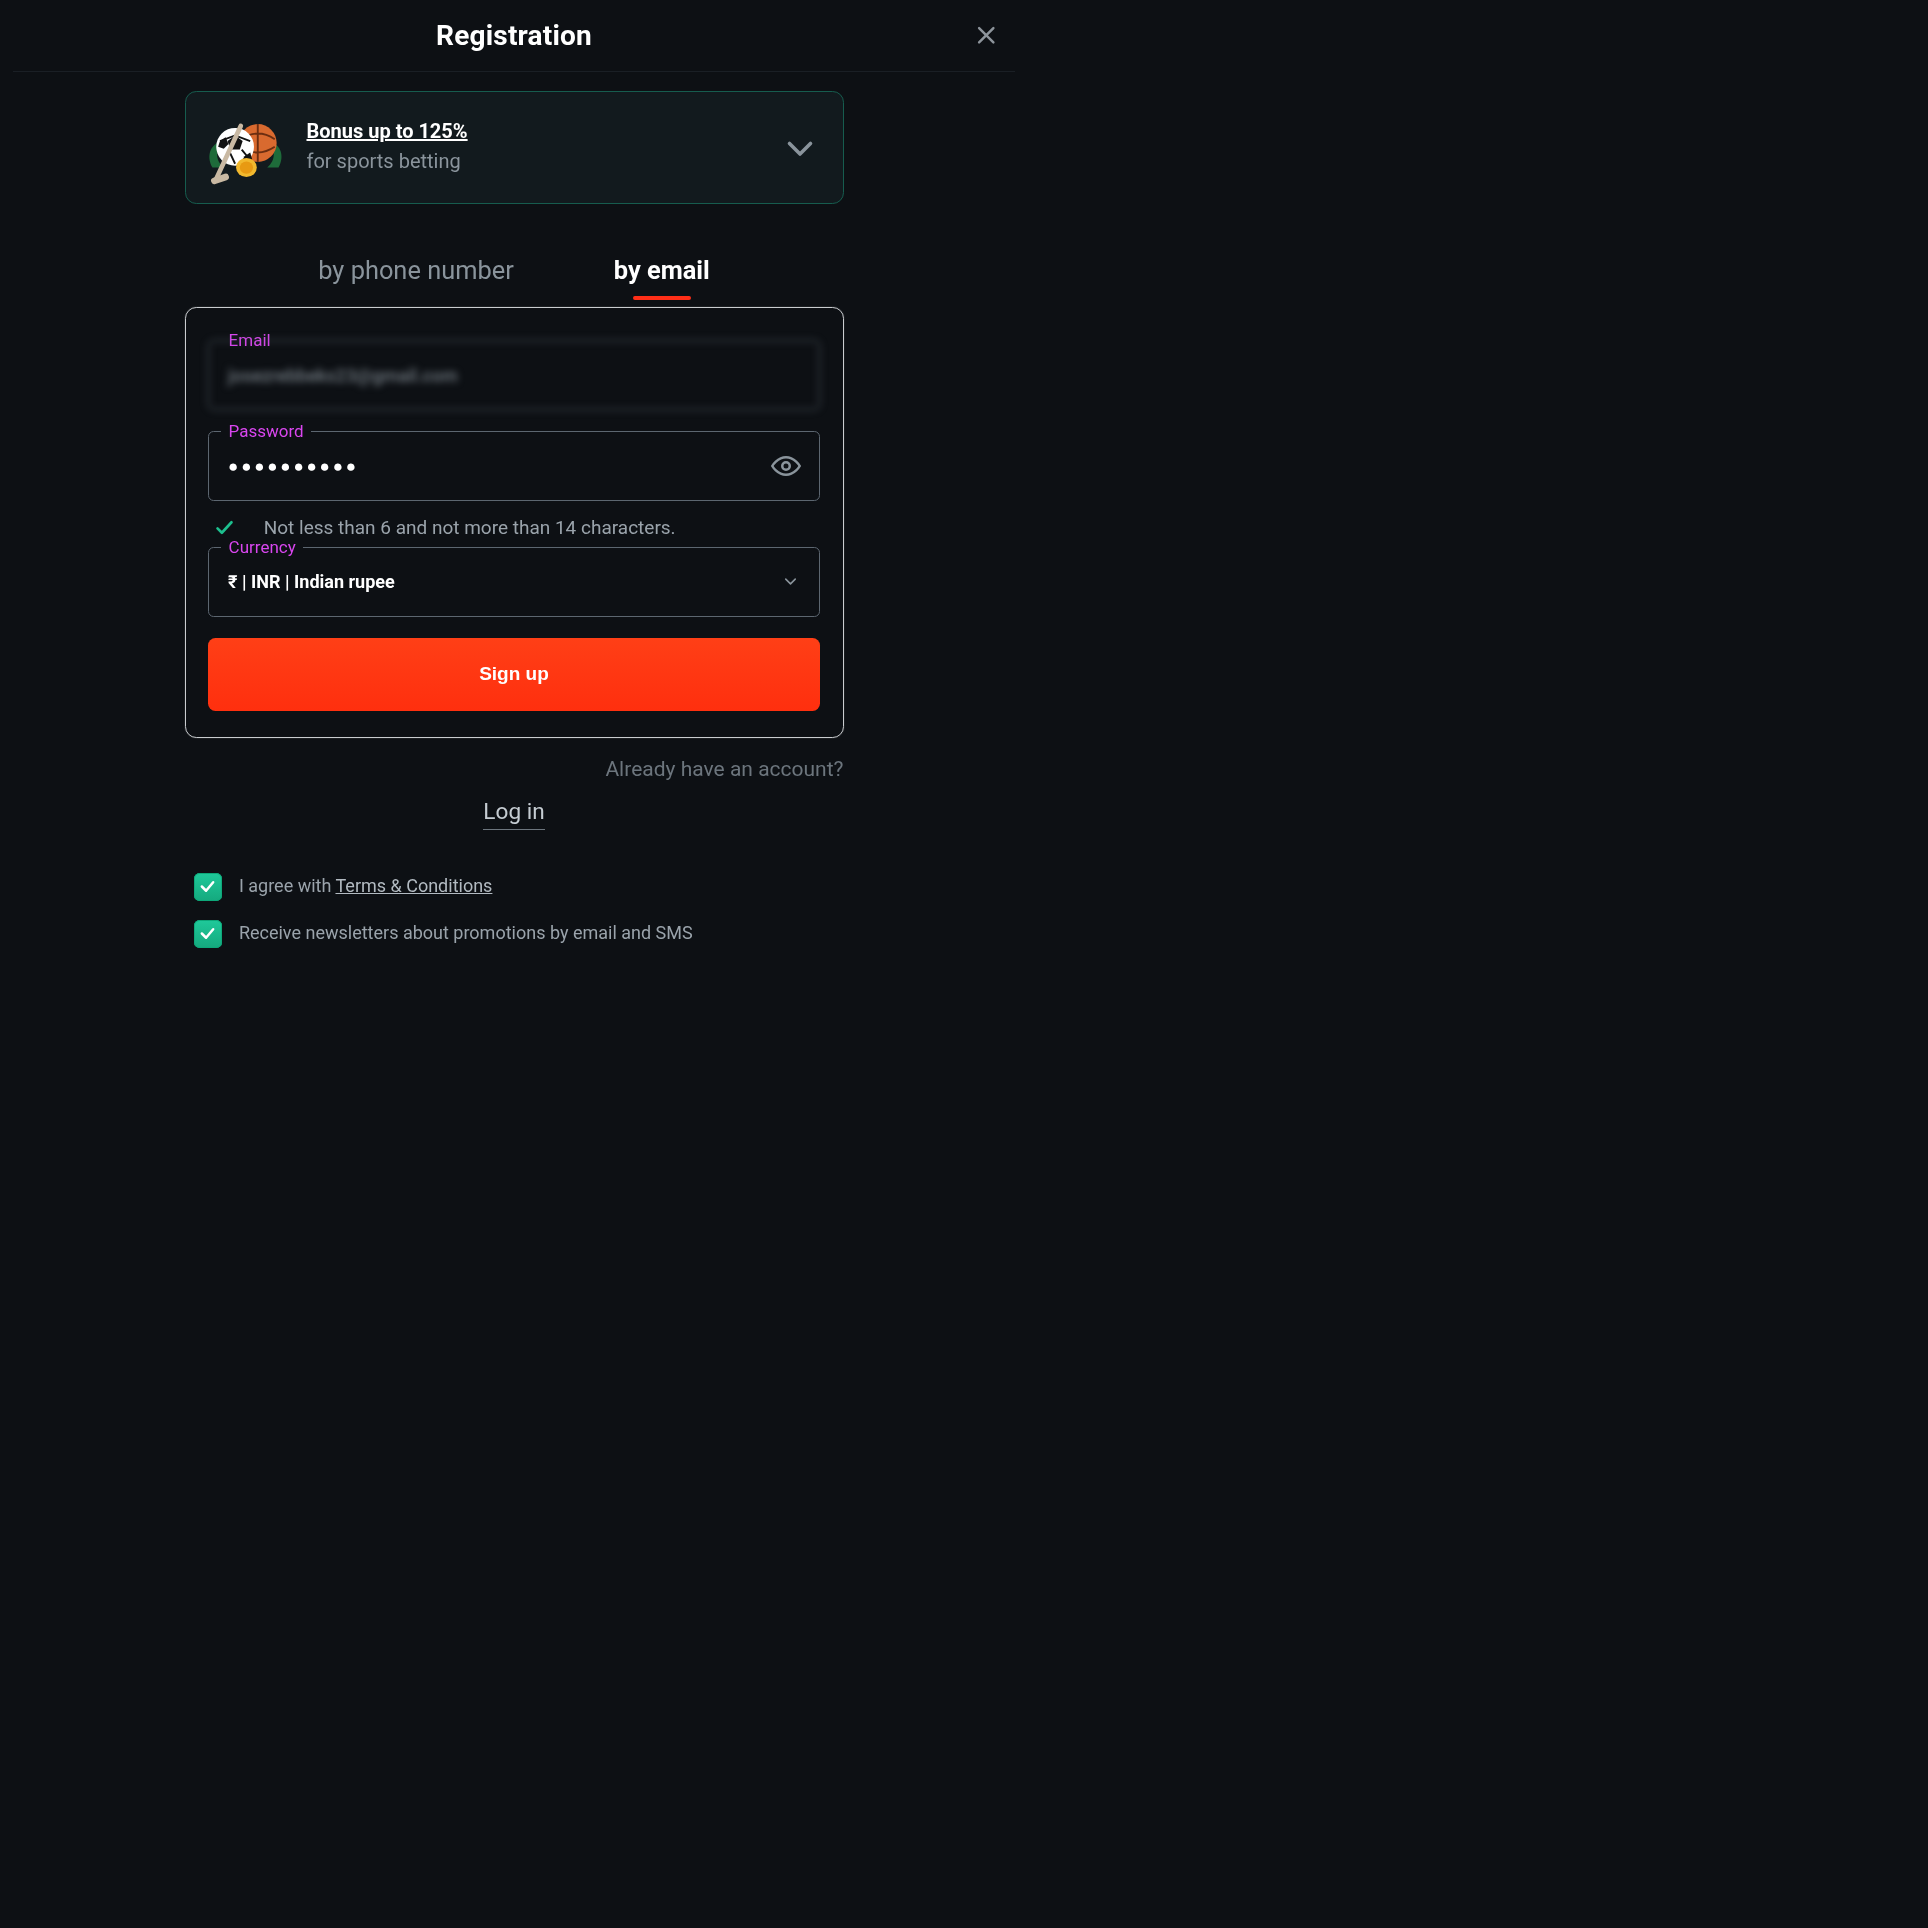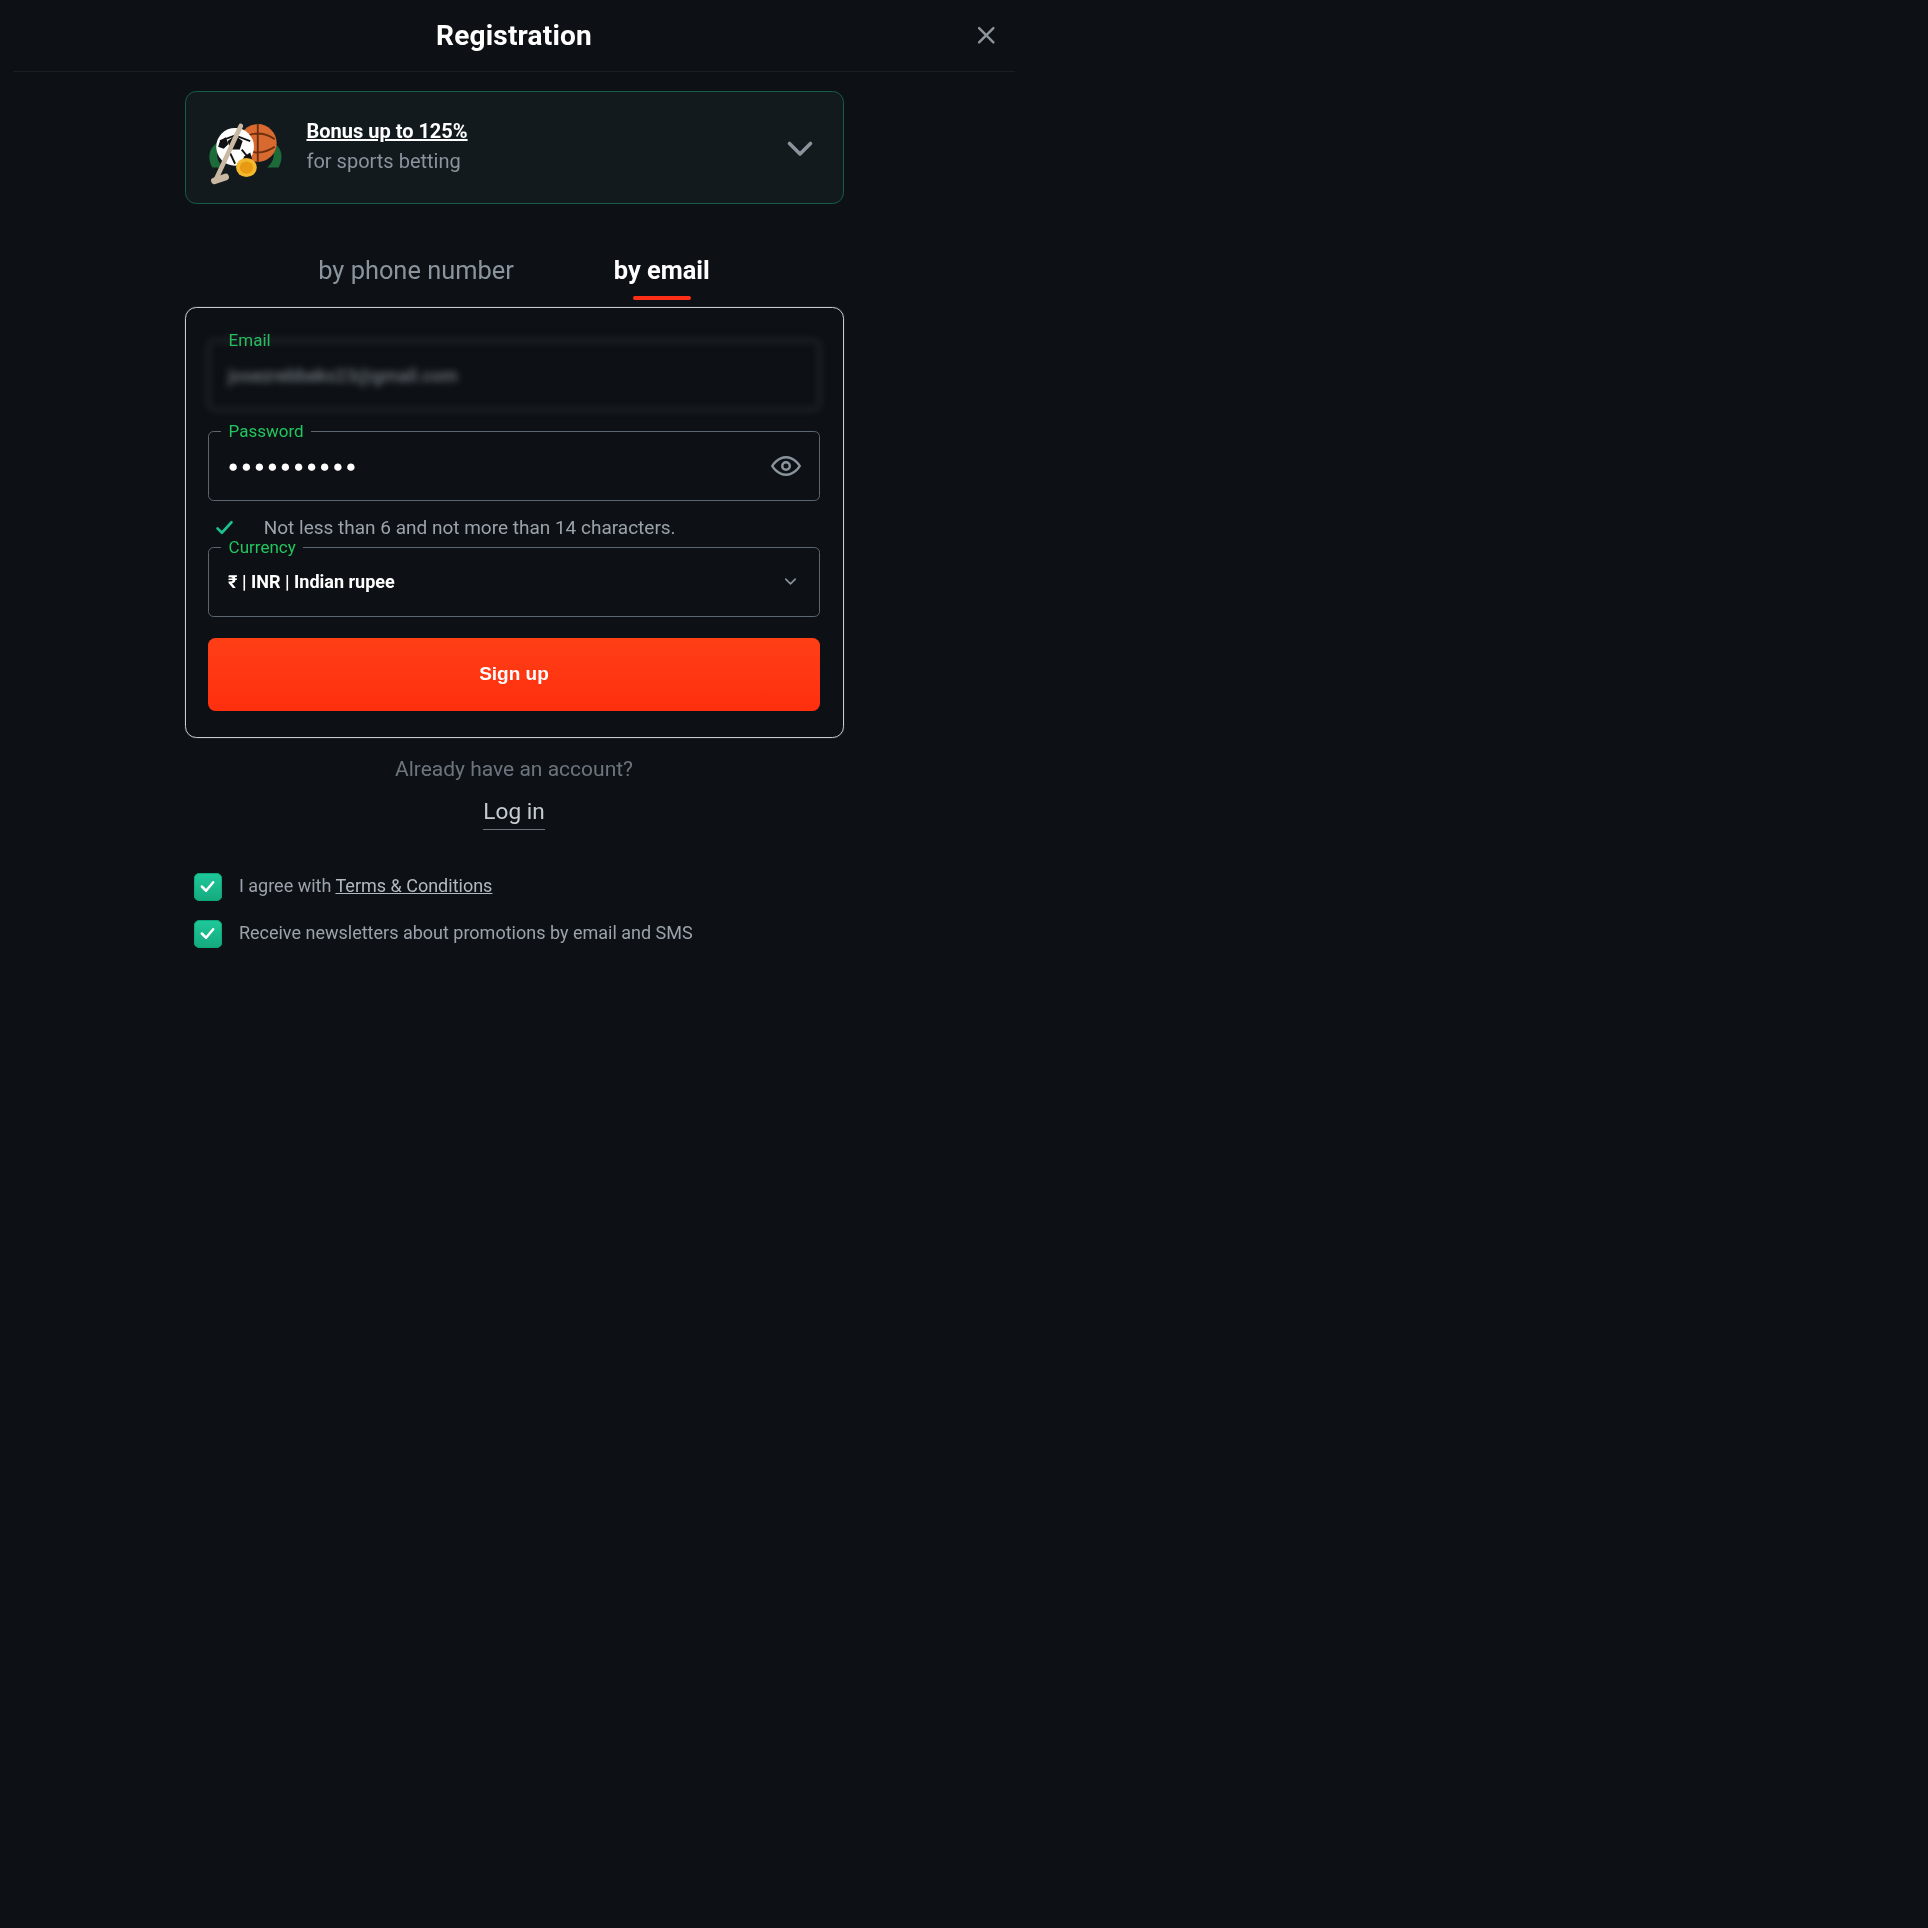--- a/index.html
+++ b/index.html
@@ -136,21 +136,21 @@
 
   .field-wrap{position:relative;margin-top:7.5px;}
   .field-wrap + .field-wrap{margin-top:21px;}
   .field-legend{
     position:absolute;
     top:-10.4px;
     left:13px;
     background:var(--bg);
     padding:0 7.5px;
     font-size:17px;
-    color:#22c55e;
+    color:#d946ef;
   }
   .field{
     width:100%;
     height:70px;
     border:0.9px solid var(--field-border);
     border-radius:5.6px;
     background:transparent;
     padding:0 19px;
     display:flex;
     align-items:center;
@@ -194,21 +194,21 @@
     background:linear-gradient(#ff3f16,#ff2f0e);
     color:#ffffff;
     font-size:19px;
     font-weight:700;
     cursor:pointer;
   }
 
   .already{
     color:#6c757d;
     font-size:21px;
-    text-align:center;
+    text-align:right;
     margin-top:19px;
   }
   .login-link{
     text-align:center;
     margin-top:17px;
     font-size:22.6px;
     color:#c5ccd2;
     display:inline-block;
     border-bottom:1.9px solid #6c757d;
     padding-bottom:3.8px;

